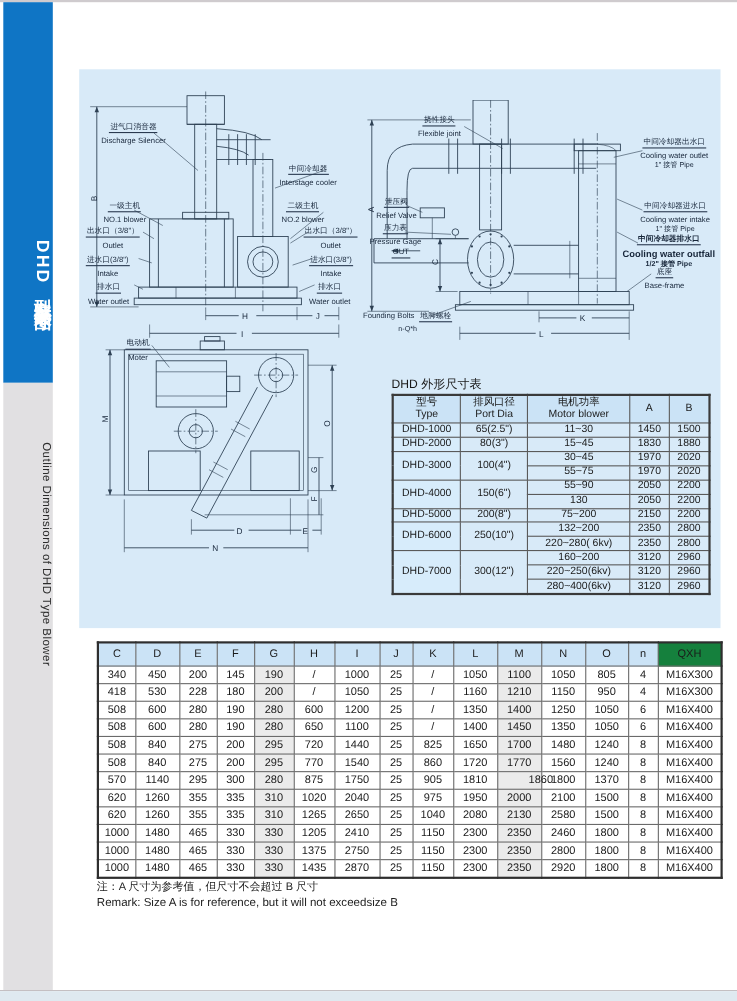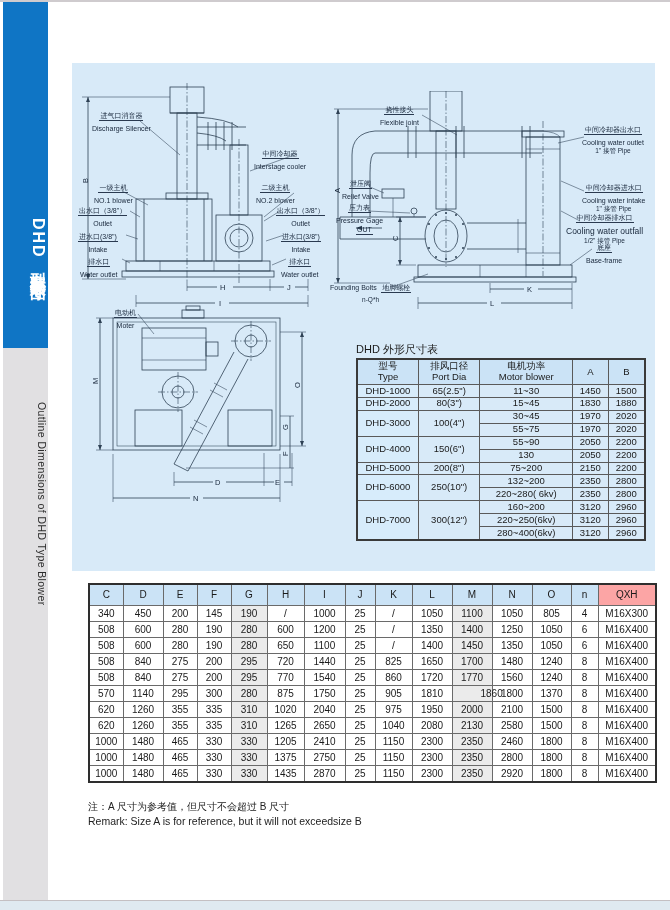--- a/index.html
+++ b/index.html
@@ -271,21 +271,21 @@
   <div class="dwg-label" style="left:252px;top:26px;">
     <span class="cn">中间冷却器出水口</span>
     <span class="en">Cooling water outlet</span>
     <span class="sub">1" 接管 Pipe</span>
   </div>
   <div class="dwg-label" style="left:252px;top:84px;">
     <span class="cn">中间冷却器进水口</span>
     <span class="en">Cooling water intake</span>
     <span class="sub">1" 接管 Pipe</span>
   </div>
-  <div class="dwg-label" style="left:236px;top:114px;">
+  <div class="dwg-label" style="left:236px;top:114px;font-weight:bold;">
     <span class="cn">中间冷却器排水口</span>
     <span class="en en-big">Cooling water outfall</span>
     <span class="sub">1/2" 接管 Pipe</span>
   </div>
   <div class="dwg-label" style="left:12px;top:80px;">
     <span class="cn">泄压阀</span>
     <span class="en">Relief Valve</span>
   </div>
   <div class="dwg-label" style="left:6px;top:104px;">
     <span class="cn">压力表</span>
@@ -515,21 +515,21 @@
         <th style="background: rgb(203, 227, 246);">G</th>
         <th style="background: rgb(203, 227, 246);">H</th>
         <th style="background: rgb(203, 227, 246);">I</th>
         <th style="background: rgb(203, 227, 246);">J</th>
         <th style="background: rgb(203, 227, 246);">K</th>
         <th style="background: rgb(203, 227, 246);">L</th>
         <th style="background: rgb(203, 227, 246);">M</th>
         <th style="background: rgb(203, 227, 246);">N</th>
         <th style="background: rgb(203, 227, 246);">O</th>
         <th style="background: rgb(203, 227, 246);">n</th>
-        <th style="background: #fca5a5;">QXH</th>
+        <th style="background: #15803d;">QXH</th>
       </tr>
     </thead>
   <tbody>
       <tr>
         <td>340</td>
         <td>450</td>
         <td>200</td>
         <td>145</td>
         <td style="background: rgb(235, 235, 235);">190</td>
         <td>/</td>
@@ -537,20 +537,37 @@
         <td>25</td>
         <td>/</td>
         <td>1050</td>
         <td style="background: rgb(235, 235, 235);">1100</td>
         <td>1050</td>
         <td>805</td>
         <td>4</td>
         <td>M16X300</td>
       </tr>
       <tr>
+        <td>418</td>
+        <td>530</td>
+        <td>228</td>
+        <td>180</td>
+        <td style="background: rgb(235, 235, 235);">200</td>
+        <td>/</td>
+        <td>1050</td>
+        <td>25</td>
+        <td>/</td>
+        <td>1160</td>
+        <td style="background: rgb(235, 235, 235);">1210</td>
+        <td>1150</td>
+        <td>950</td>
+        <td>4</td>
+        <td>M16X300</td>
+      </tr>
+      <tr>
         <td>508</td>
         <td>600</td>
         <td>280</td>
         <td>190</td>
         <td style="background: rgb(235, 235, 235);">280</td>
         <td>600</td>
         <td>1200</td>
         <td>25</td>
         <td>/</td>
         <td>1350</td>

